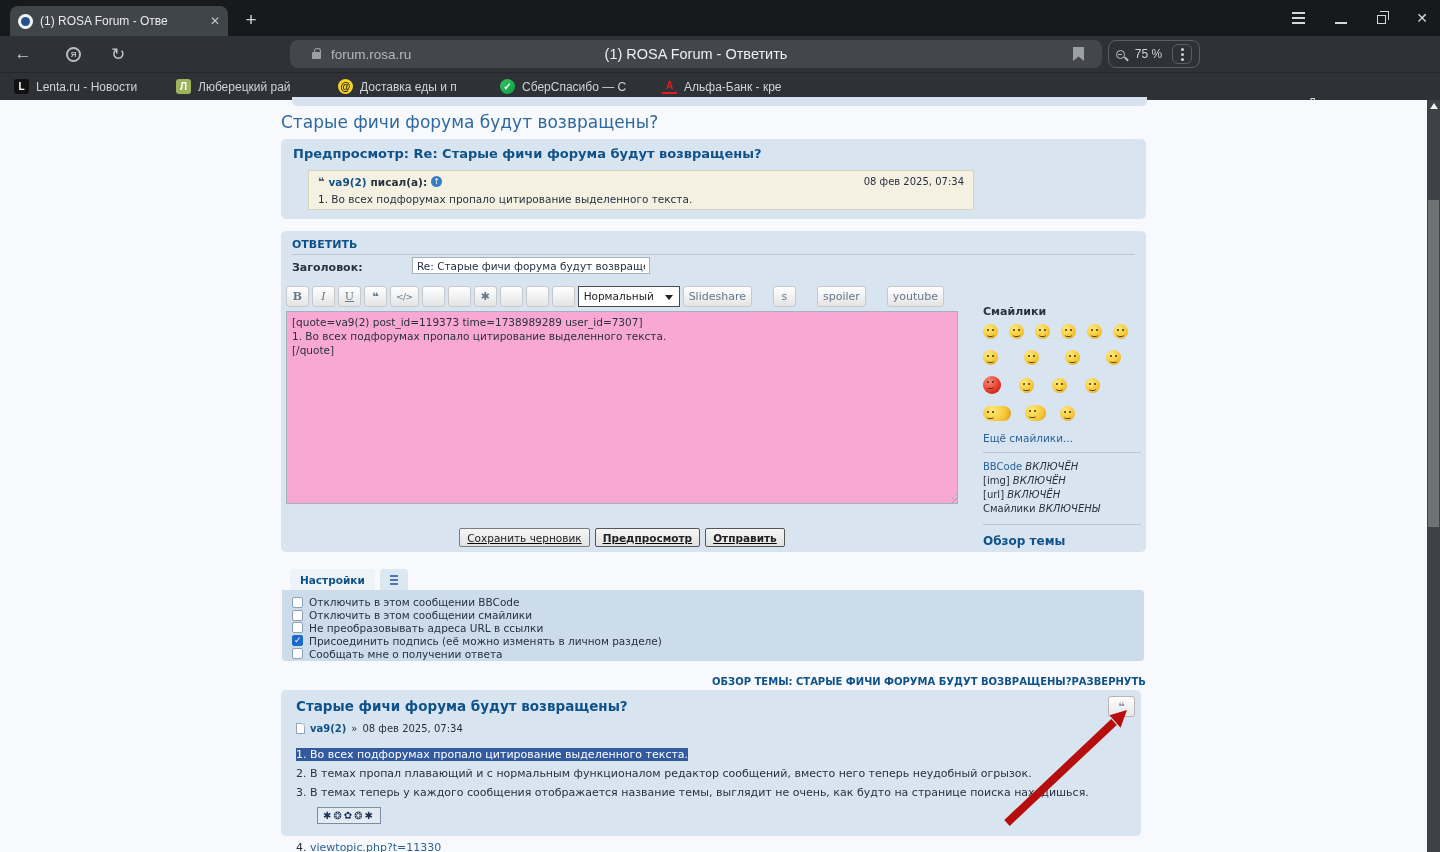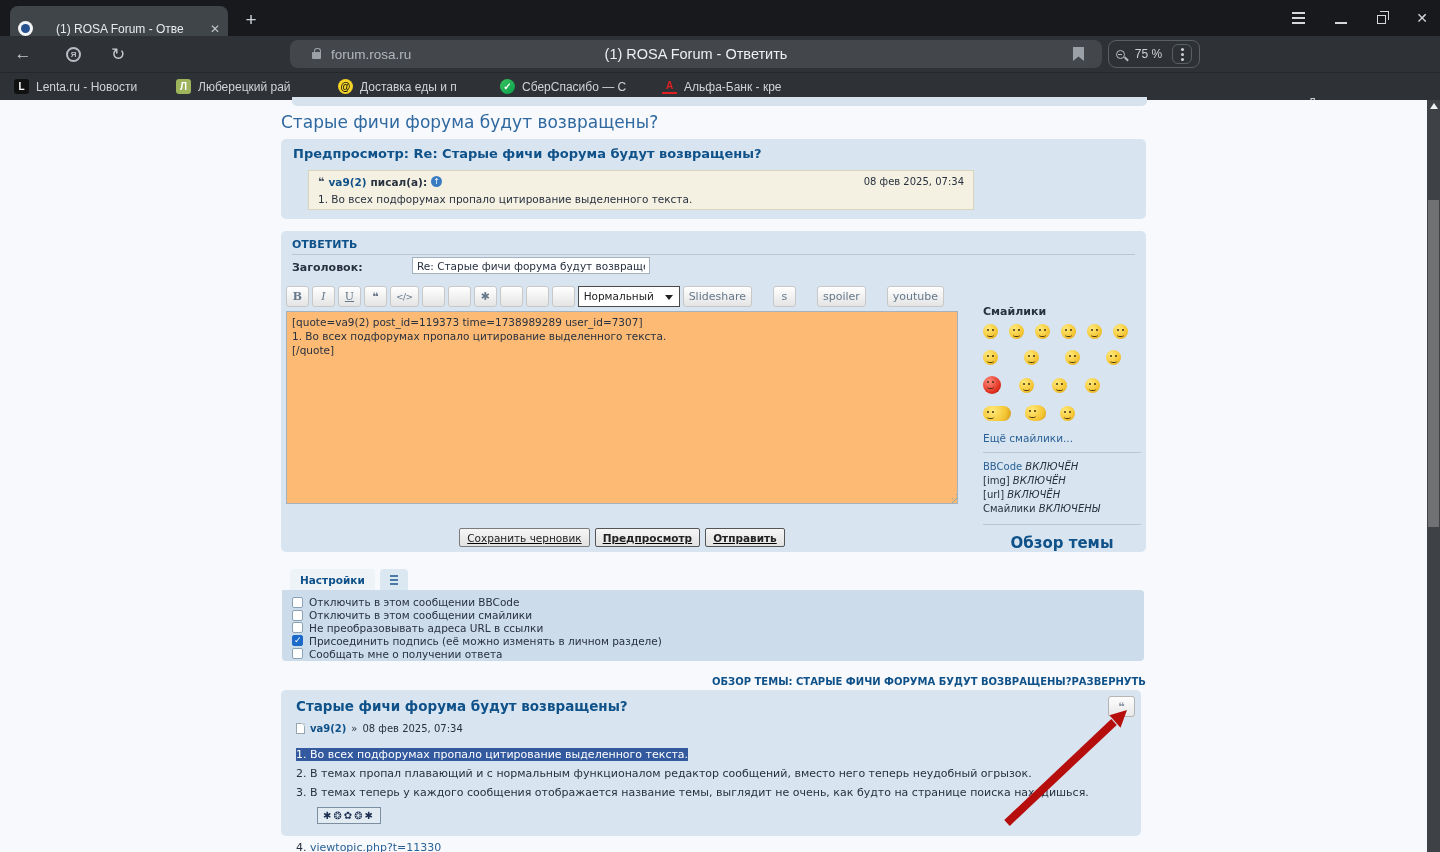--- a/index.html
+++ b/index.html
@@ -1,21 +1,21 @@
 <!DOCTYPE html>
 <html><head>
 <meta charset="utf-8">
 <style>
   * { margin:0; padding:0; box-sizing:border-box; }
   html,body { width:1440px; height:852px; overflow:hidden; font-family:"Liberation Sans", sans-serif; }
   body { background:#f6f8fb; }
 
   
   .tabbar { position:absolute; left:0; top:0; width:1440px; height:36px; background:#17191d; }
-  .tab { position:absolute; left:10px; top:6px; width:218px; height:30px; background:#404549; border-radius:8px 8px 0 0; display:flex; align-items:flex-end; padding:0 8px; gap:23px; }
+  .tab { position:absolute; left:10px; top:6px; width:218px; height:30px; background:#404549; border-radius:8px 8px 0 0; display:flex; align-items:center; padding:0 8px; gap:7px; }
   .favicon { width:15px; height:15px; border-radius:50%; background:#f2f4f6; position:relative; flex:none; }
   .favicon::after { content:""; position:absolute; left:3px; top:3px; width:9px; height:9px; border-radius:50%; background:#27508f; }
   .tab-title { color:#e8eaed; font-size:12px; white-space:nowrap; overflow:hidden; flex:1; }
   .tab-close { color:#c2c6ca; font-size:12px; flex:none; cursor:default; }
   .newtab { position:absolute; left:238px; top:8px; color:#cfd3d7; font-size:19px; width:26px; height:26px; text-align:center; line-height:24px; }
   .wincontrols { position:absolute; right:12px; top:0; height:36px; display:flex; align-items:center; gap:30px; }
   .ic-menu { width:13px; height:2px; background:#d5d7d9; box-shadow:0 -5px 0 #d5d7d9, 0 5px 0 #d5d7d9; display:inline-block; }
   .ic-min { width:12px; height:2px; background:#d5d7d9; display:inline-block; margin-top:10px; }
   .ic-restore { width:9px; height:9px; border:1.5px solid #d5d7d9; display:inline-block; position:relative; margin-top:3px; }
   .ic-restore::after { content:""; position:absolute; left:2px; top:-5px; width:8px; height:8px; border:1.5px solid #d5d7d9; border-left:none; border-bottom:none; }
@@ -85,42 +85,42 @@
   .subject-input { position:absolute; left:131px; top:26px; width:238px; height:17px; border:1px solid #a3b2bd; background:#fff; font-family:"DejaVu Sans", sans-serif; font-size:10.5px; color:#28313f; padding:1px 4px; }
   .bbtoolbar { position:absolute; left:5px; top:55px; display:flex; gap:3px; align-items:center; }
   .tbtn { height:21px; min-width:23px; padding:0 5px; border:1px solid #c8c8c8; border-radius:3px; background:linear-gradient(#ffffff,#e4e4e4); color:#66798b; font-size:11px; display:flex; align-items:center; justify-content:center; }
   .tbtn[data-tb="bold"] span { font-family:"DejaVu Serif", serif; font-weight:bold; }
   .tbtn[data-tb="italic"] span { font-family:"DejaVu Serif", serif; font-style:italic; }
   .tbtn[data-tb="underline"] span { font-family:"DejaVu Serif", serif; text-decoration:underline; }
   .tbtn[data-tb="quote"] span { font-weight:bold; }
   .tbtn[data-tb="code"] span { font-size:9px; letter-spacing:-0.5px; }
   .fontsel { width:102px; height:21px; border:1px solid #4a4a4a; background:#fff; font-size:10.5px; color:#222; padding:3px 5px; position:relative; }
   .fontsel::after { content:""; position:absolute; right:6px; top:8px; border-left:4px solid transparent; border-right:4px solid transparent; border-top:5px solid #222; }
-  .msg-textarea { position:absolute; left:5px; top:80px; width:672px; height:193px; border:1px solid #a3b2bd; background:#fdba74; font-family:"DejaVu Sans", sans-serif; font-size:10.5px; color:#28313f; padding:3px 5px; resize:none; line-height:14px; }
+  .msg-textarea { position:absolute; left:5px; top:80px; width:672px; height:193px; border:1px solid #a3b2bd; background:#f9a8d4; font-family:"DejaVu Sans", sans-serif; font-size:10.5px; color:#28313f; padding:3px 5px; resize:none; line-height:14px; }
   .resize-grip { position:absolute; left:667px; top:263px; width:9px; height:9px; background:linear-gradient(135deg, transparent 50%, #8aa 50%, #8aa 55%, transparent 55%, transparent 70%, #8aa 70%, #8aa 75%, transparent 75%); }
   .submit-row { position:absolute; left:5px; top:297px; width:672px; display:flex; justify-content:center; gap:5px;text-decoration:underline; }
   .sbtn { height:19px; padding:0 7px; border:1px solid #7b7b7b; border-radius:2px; background:linear-gradient(#f6f6f6,#e2e2e2); font-family:"DejaVu Sans", sans-serif; font-size:10.5px; color:#222; }
   .sbtn.bold { font-weight:bold; border-color:#555; }
 
   .rightcol { position:absolute; left:702px; top:74px; width:158px; font-size:10.5px; color:#28313f; }
   .rc-header { font-weight:bold; font-size:11px; margin-bottom:6px; }
   .sm-row { display:flex; align-items:center; margin-bottom:11px; }
   .sm-row.g1 { gap:11px; } .sm-row.g2 { gap:26px; } .sm-row.g3 { gap:18px; margin-top:6px;} .sm-row.g4 { gap:14px; margin-top:8px;}
   .smiley { width:15px; height:15px; border-radius:50%; background:radial-gradient(circle at 35% 30%, #ffe97a, #f4c430 65%, #c98f1b); position:relative; display:inline-block; flex:none; }
   .smiley::before { content:""; position:absolute; left:4px; top:5px; width:2px; height:2px; background:#403010; border-radius:50%; box-shadow:5px 0 0 #403010; }
   .smiley::after { content:""; position:absolute; left:4px; top:8px; width:7px; height:4px; border-bottom:1.5px solid #403010; border-radius:50%; }
   .smiley[data-kind="devil"] { width:18px; height:18px; background:radial-gradient(circle at 35% 30%, #ff8a7a, #e03020 65%, #8f1408); }
   .smiley[data-kind="hug"] { width:28px; border-radius:8px; }
   .smiley[data-kind="cry"] { width:21px; height:16px; border-radius:45%; }
   .rc-link { color:#2a6196; }
   .rc-hr { border-top:1px solid #b7c7d6; margin:8px 0 7px; }
   .statusline { line-height:14px; font-size:10px; }
   .statusline .key[data-link="true"] { color:#2a6196;margin-top:41px; }
   .statusline .val { font-style:italic; }
-  .rc-review { font-weight:bold; font-size:15px; color:#0f5189; margin-top:9px;text-align:center; }
+  .rc-review { font-weight:bold; font-size:12px; color:#0f5189; margin-top:9px; }
 
   .tabs { position:absolute; left:290px; top:469px; display:flex; gap:5px; align-items:flex-end; }
   .ftab { height:21px; padding:0 10px; border-radius:4px 4px 0 0; display:flex; align-items:center; font-size:10.5px; font-weight:bold; }
   .ftab.active { background:#eef3f8; color:#0f5189; }
   .ftab.iconic { background:#dce8f1; width:28px; justify-content:center; }
   .sh-hamb { width:12px; height:2px; background:#4a7aa5; box-shadow:0 -4px 0 #4a7aa5, 0 4px 0 #4a7aa5; display:inline-block; }
   .p3 { left:282px; top:490px; width:862px; height:71px; background:#ccdcea; border-radius:0 4px 4px 4px; padding:6px 10px; }
   .optrow { display:flex; align-items:center; gap:6px; height:12.8px; }
   .cb { width:11px; height:11px; border:1px solid #8ba2b5; background:#fff; border-radius:2px; position:relative; flex:none; }
   .cb[data-checked="true"] { background:#1b6ac9; border-color:#1b6ac9; }

